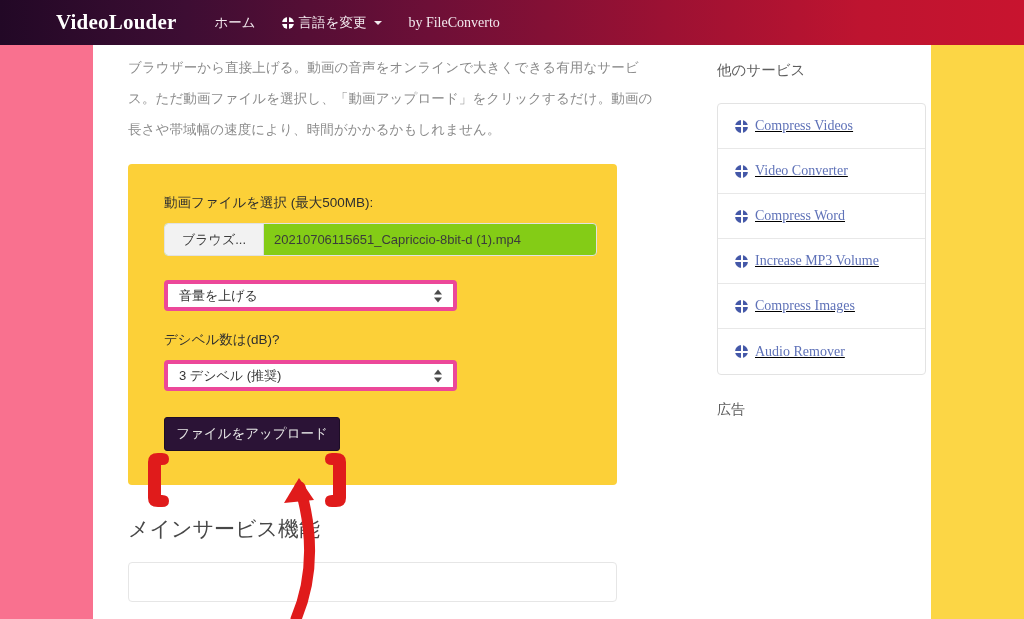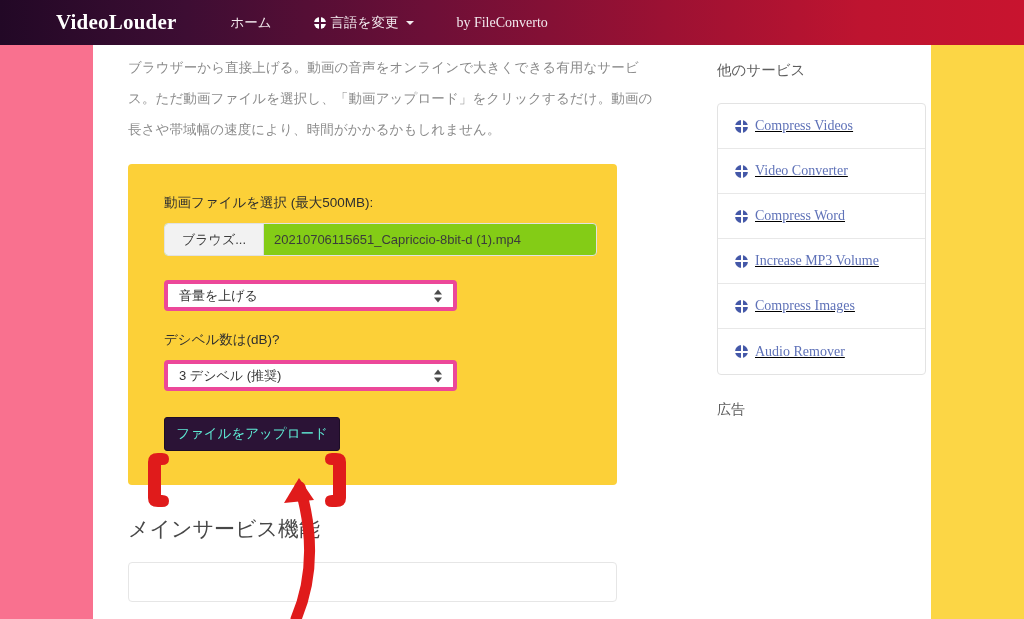--- a/index.html
+++ b/index.html
@@ -28,21 +28,21 @@
     display: flex; align-items: center;
   }
   .brand {
     color: #ffffff; font-family: "Liberation Serif", serif;
     font-size: 21px; font-weight: bold; letter-spacing: .2px;
     margin-left: 56px;
   }
   .nav-links { display: flex; align-items: center; margin-left: 38px; gap: 26px; }
   .nav-link {
     color: #f2e9ee; font-size: 13.5px; font-family: "Liberation Sans", sans-serif;
-    display: flex; align-items: center; gap: 5px; cursor: pointer; white-space: nowrap; margin-left: 16px;
+    display: flex; align-items: center; gap: 5px; cursor: pointer; white-space: nowrap;
   }
   .nav-link.serif { font-family: "Liberation Serif", serif; font-size: 14px; }
   .globe-nav {
     width: 12px; height: 12px; border-radius: 50%;
     background: #ffffff; position: relative; display: inline-block; flex: 0 0 auto;
   }
   .globe-nav::before {
     content: ""; position: absolute; left: 5px; top: 0; width: 2px; height: 12px;
     background: #53103a;
   }
@@ -105,21 +105,21 @@
   }
   .spinner::before, .spinner::after {
     content: ""; position: absolute; left: 0; width: 0; height: 0;
     border-left: 4px solid transparent; border-right: 4px solid transparent;
   }
   .spinner::before { top: 0; border-bottom: 5px solid #4a4a4a; }
   .spinner::after { bottom: 0; border-top: 5px solid #4a4a4a; }
 
   .upload-btn {
     margin-top: 26px; width: 176px; height: 34px;
-    background: #2b1336; color: #5eead4; border: 1px solid #1d0d25; border-radius: 3px;
+    background: #2b1336; color: #e5e5e5; border: 1px solid #1d0d25; border-radius: 3px;
     display: flex; align-items: center; justify-content: center;
     font-size: 13.5px; cursor: pointer; font-family: "Liberation Sans", sans-serif;
   }
 
   .section-heading {
     margin-top: 30px; color: #484848; font-size: 21px; font-weight: normal;
     font-family: "Liberation Sans", sans-serif;
   }
   .bottom-card {
     margin-top: 19px; width: 489px; height: 40px;

